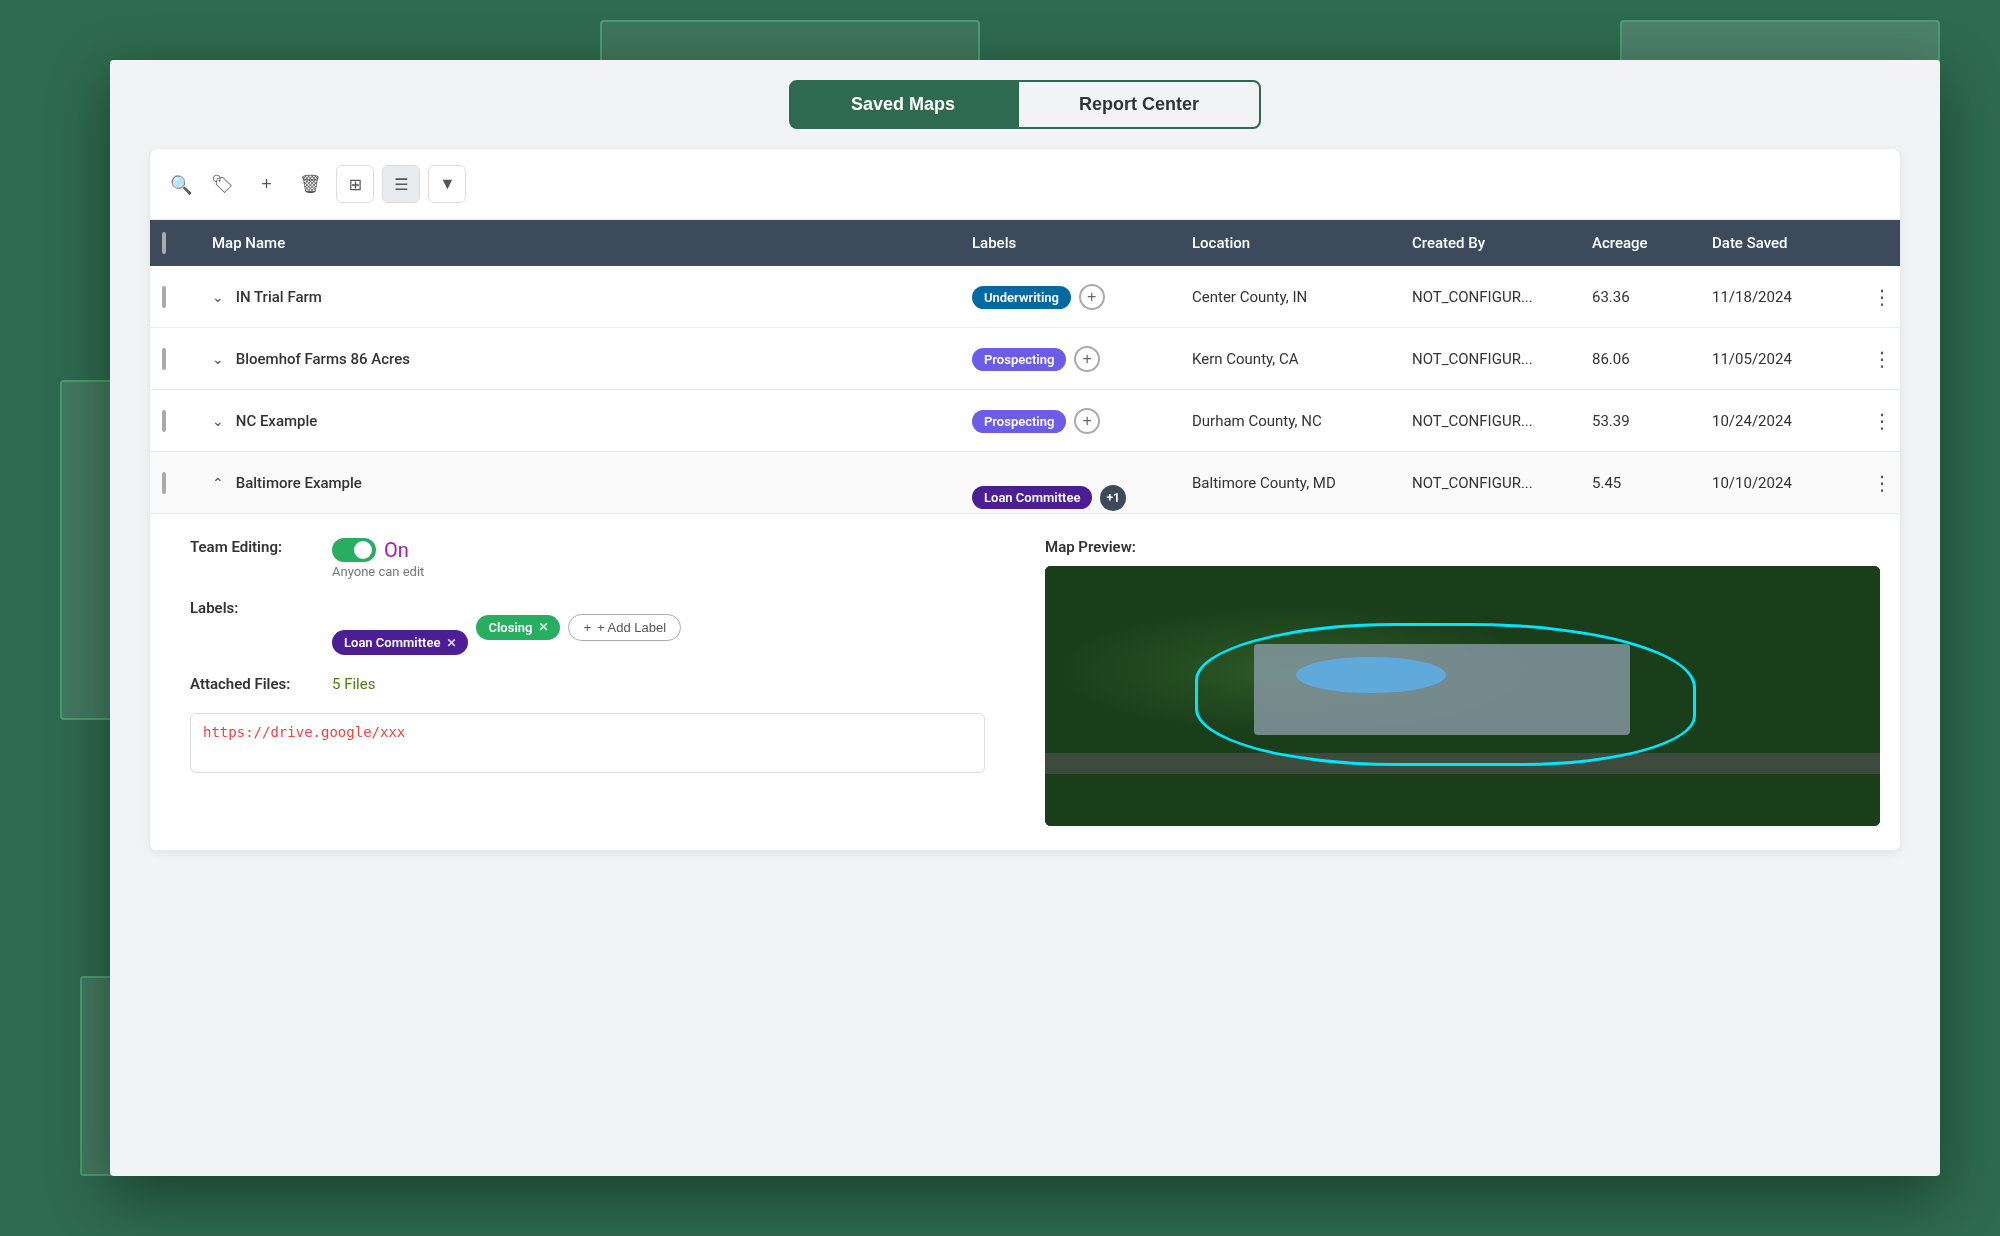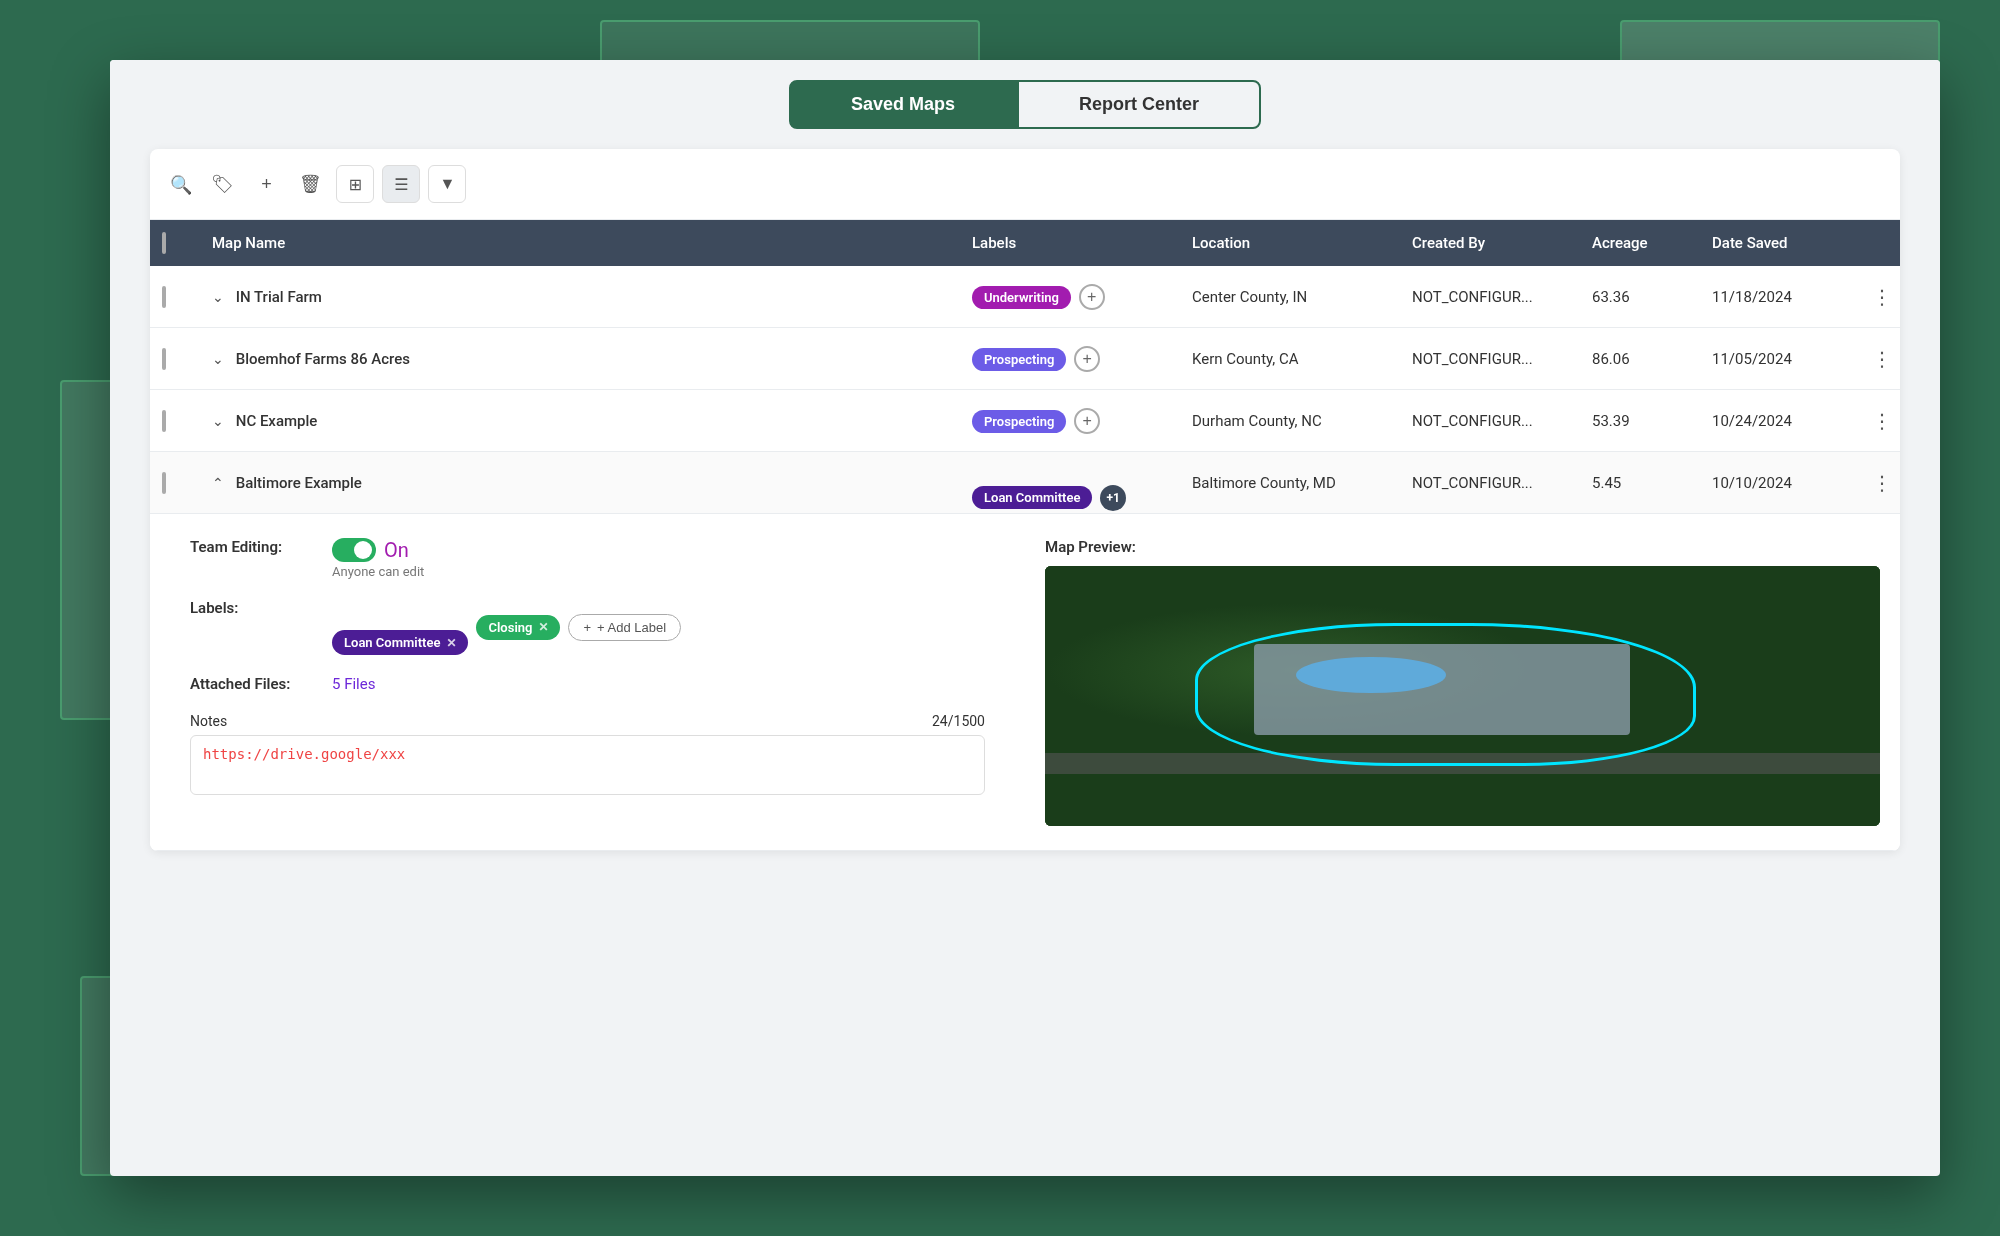--- a/index.html
+++ b/index.html
@@ -206,21 +206,21 @@
 
     .label-badge {
       display: inline-flex;
       align-items: center;
       padding: 4px 12px;
       border-radius: 20px;
       font-size: 13px;
       font-weight: 600;
       color: #fff;
     }
-    .label-underwriting { background: #a21caf; }
+    .label-underwriting { background: #0369a1; }
     .label-prospecting { background: #6c5ce7; }
     .label-loan-committee { background: #4c1d95; margin-top: 31px; }
     .label-closing { background: #27ae60; }
 
     .add-label-btn {
       width: 26px;
       height: 26px;
       border: 2px solid #aaa;
       border-radius: 50%;
       display: inline-flex;
@@ -342,21 +342,21 @@
       padding: 5px 14px;
       border: 1.5px solid #aaa;
       border-radius: 20px;
       font-size: 13px;
       color: #555;
       cursor: pointer;
       background: transparent;
     }
 
     .files-link {
-      color: #6d28d9;
+      color: #4d7c0f;
       font-size: 15px;
       cursor: pointer;
       text-decoration: none;
     }
 
     .notes-section .notes-header {
       display: flex;
       justify-content: space-between;
       font-size: 14px;
       color: #333;
@@ -595,24 +595,20 @@
             </button>
           </div>
         </div>
 
         <div class="detail-row">
           <span class="detail-label">Attached Files:</span>
           <a class="files-link" href="#">5 Files</a>
         </div>
 
         <div class="notes-section">
-          <div class="notes-header">
-            <span>Notes</span>
-            <span>24/1500</span>
-          </div>
           <textarea class="notes-textarea" style="">https://drive.google/xxx</textarea>
         </div>
 
       </div>
 
       <div class="detail-right">
         <div class="map-preview-label">Map Preview:</div>
         <div class="map-preview-img">
           <div class="satellite-bg">
             <div class="sat-building"></div>

